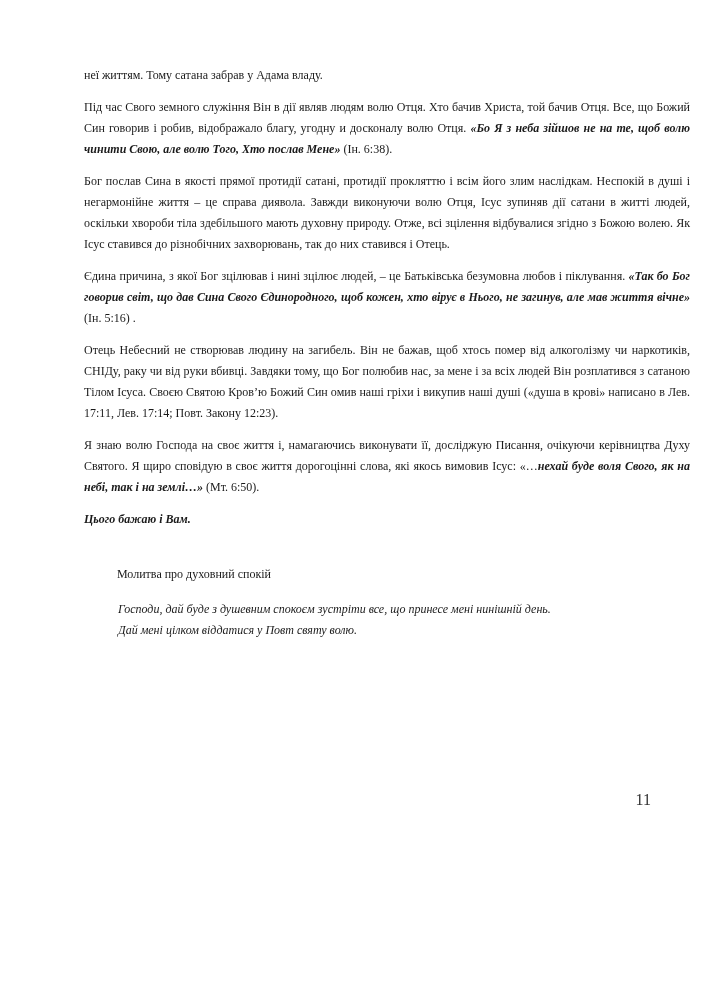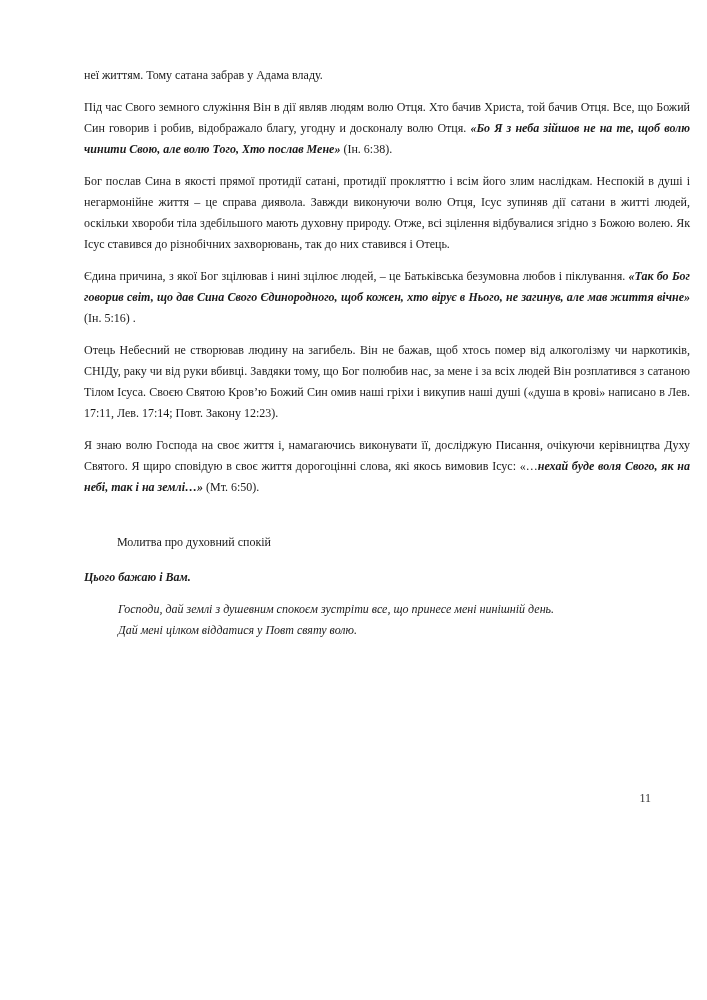--- a/index.html
+++ b/index.html
@@ -33,36 +33,36 @@
     text-align: justify;
   }
   .r-normal { font-weight: normal; font-style: normal; }
   .r-bold { font-weight: normal; font-style: normal; }
   .r-italic { font-style: italic; font-weight: normal; }
   .r-bolditalic { font-weight: bold; font-style: italic; }
   .page-number {
     position: absolute;
     top: 791px;
     right: 56px;
-    font-size: 12px;
+    font-size: 16px;
     color: #333333;
     font-family: "Liberation Serif", "DejaVu Serif", serif;
     text-align: right;
   }
 </style>
 </head>
 <body>
 
 <div class="page">
   <div class="content">
       <p class="para type-body align-left"><span class="r-normal">неї життям. Тому сатана забрав у Адама владу.</span></p>
       <p class="para type-body align-justify"><span class="r-normal">Під час Свого земного служіння Він в дії являв людям волю Отця. Хто бачив Христа, той бачив Отця. Все, що Божий Син говорив і робив, відображало благу, угодну и досконалу волю Отця. </span><span class="r-bolditalic">«Бо Я з неба зійшов не на те, щоб волю чинити Свою, але волю Того, Хто послав Мене» </span><span class="r-bold">(Ін. 6:38).</span></p>
       <p class="para type-body align-justify"><span class="r-normal">Бог послав Сина в якості прямої протидії сатані, протидії прокляттю і всім його злим наслідкам. Неспокій в душі і негармонійне життя – це справа диявола. Завжди виконуючи волю Отця, Ісус зупиняв дії сатани в житті людей, оскільки хвороби тіла здебільшого мають духовну природу. Отже, всі зцілення відбувалися згідно з Божою волею. Як Ісус ставився до різнобічних захворювань, так до них ставився і Отець.</span></p>
       <p class="para type-body align-justify"><span class="r-normal">Єдина причина, з якої Бог зцілював і нині зцілює людей, – це Батьківська безумовна любов і піклування. </span><span class="r-bolditalic">«Так бо Бог говорив світ, що дав Сина Свого Єдинородного, щоб кожен, хто вірує в Нього, не загинув, але мав життя вічне» </span><span class="r-bold">(Ін. 5:16) .</span></p>
       <p class="para type-body align-justify"><span class="r-normal">Отець Небесний не створював людину на загибель. Він не бажав, щоб хтось помер від алкоголізму чи наркотиків, СНІДу, раку чи від руки вбивці. Завдяки тому, що Бог полюбив нас, за мене і за всіх людей Він розплатився з сатаною Тілом Ісуса. Своєю Святою Кров’ю Божий Син омив наші гріхи і викупив наші душі («душа в крові» написано в Лев. 17:11, Лев. 17:14; Повт. Закону 12:23).</span></p>
       <p class="para type-body align-justify"><span class="r-normal">Я знаю волю Господа на своє життя і, намагаючись виконувати її, досліджую Писання, очікуючи керівництва Духу Святого. Я щиро сповідую в своє життя дорогоцінні слова, які якось вимовив Ісус: «…</span><span class="r-bolditalic">нехай буде воля Свого, як на небі, так і на землі…» </span><span class="r-bold">(Мт. 6:50).</span></p>
+      <p class="para type-body align-left"><span class="r-bolditalic">Цього бажаю і Вам.</span></p>
       <p class="para type-heading align-left"><span class="r-bold">Молитва про духовний спокій</span></p>
-      <p class="para type-body align-left"><span class="r-bolditalic">Цього бажаю і Вам.</span></p>
-      <p class="para type-prayer align-justify"><span class="r-italic">Господи, дай землі з душевним спокоєм зустріти все, що принесе мені нинішній день.</span></p>
+      <p class="para type-prayer align-justify"><span class="r-italic">Господи, дай буде з душевним спокоєм зустріти все, що принесе мені нинішній день.</span></p>
       <p class="para type-prayer align-left"><span class="r-italic">Дай мені цілком віддатися у Повт святу волю.</span></p>
     </div>
   <div class="page-number">11</div>
 </div>
 
 </body></html>

